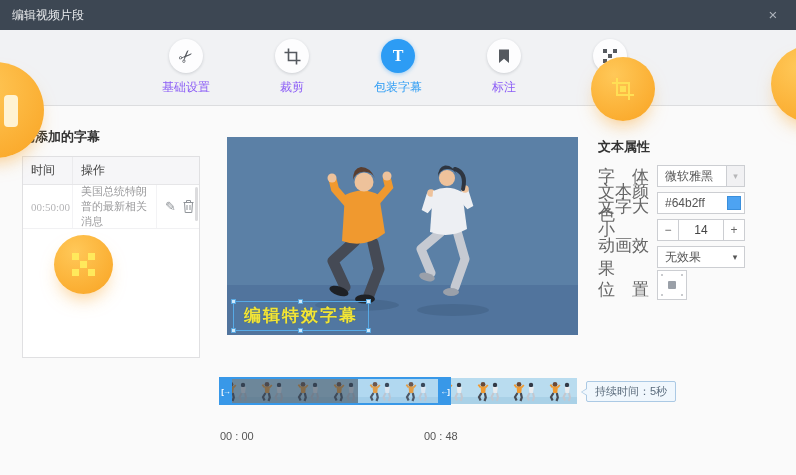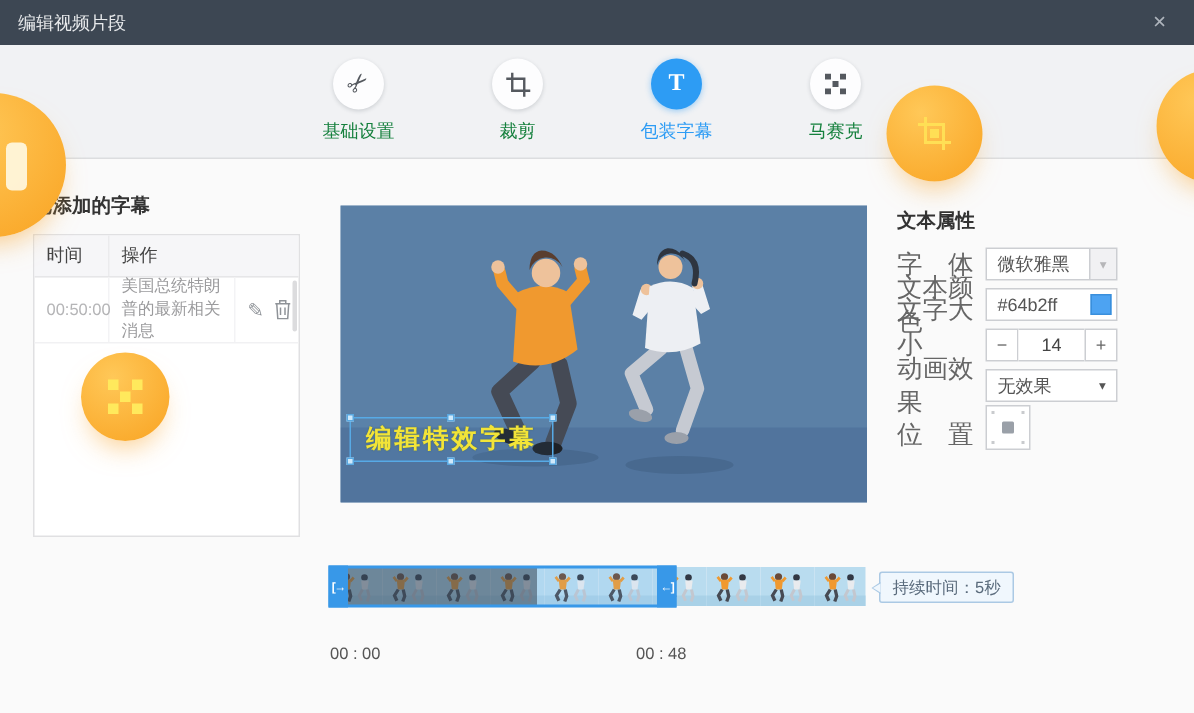--- a/index.html
+++ b/index.html
@@ -15,48 +15,48 @@
                      color:#aeb4bc; font-size:15px; text-align:center; line-height:30px; cursor:pointer; }
 
   
   .toolbar { position:absolute; left:0; top:30px; width:796px; height:76px;
              background:#f1f2f4; border-bottom:1px solid #dcdddf;
              display:flex; justify-content:center; align-items:flex-start; gap:44px; padding-top:9px; }
   .tool { width:62px; display:flex; flex-direction:column; align-items:center; cursor:pointer; }
   .tool .circ { width:34px; height:34px; border-radius:50%; background:#fdfdfe;
                 box-shadow:0 1px 3px rgba(40,50,60,.18); display:flex; align-items:center;
                 justify-content:center; color:#55595f; }
-  .tool .lbl { margin-top:6px; font-size:12px; color:#15803d; white-space:nowrap; }
+  .tool .lbl { margin-top:6px; font-size:12px; color:#8b5cf6; white-space:nowrap; }
   .tool.active .circ { background:#2d9cf4; color:#fff; box-shadow:0 1px 4px rgba(45,156,244,.45); }
   .tool.active .lbl { color:#2d9cf4; }
   .glyph-scissors { font-size:17px; transform:rotate(-45deg); }
   .glyph-T { font-family:"Liberation Serif","DejaVu Serif",serif; font-weight:bold; font-size:16px; }
 
   
   .sub-title { position:absolute; left:22px; top:128px; font-size:13px; font-weight:bold; color:#333; }
   .sub-table { position:absolute; left:22px; top:156px; width:178px; height:202px;
                background:#fff; border:1px solid #e0e0e2; font-size:12px; }
   .t-head { display:flex; height:28px; background:#f6f6f8; border-bottom:1px solid #e6e6e8;
             color:#444; align-items:center; }
-  .t-head > div, .t-row > div { padding-left:8px; }
+  .t-head > div, .t-row > div { padding-left:8px;font-family:Liberation Serif, serif; }
   .col-time { width:50px; border-right:1px solid #ebebed; height:100%; display:flex; align-items:center; }
   .col-text { width:84px; border-right:1px solid #ebebed; height:100%; display:flex; align-items:center; }
   .col-ops  { flex:1; height:100%; display:flex; align-items:center; }
   .t-row { display:flex; height:44px; border-bottom:1px solid #f1f1f3; align-items:center; }
   .t-row .col-time { color:#b5b5b7; font-size:11px; border-right:1px solid #f3f3f5; }
   .t-row .col-text { color:#9b9b9d; font-size:11px; line-height:1.35; border-right:1px solid #f3f3f5; }
   .ops { display:flex; gap:7px; align-items:center; }
   .op-btn { color:#8f9398; cursor:pointer; display:flex; align-items:center; }
   .scrollthumb { position:absolute; right:1px; top:30px; width:3px; height:34px;
                  background:#dcdcde; border-radius:2px; }
 
   
   .player { position:absolute; left:227px; top:137px; width:351px; }
   .screen { position:relative; width:351px; height:198px; background:#5b80a6; overflow:hidden; }
-  .subtitle-box { position:absolute; left:6px; bottom:27px; border:1px solid #57aae6;
+  .subtitle-box { position:absolute; left:6px; bottom:4px; border:1px solid #57aae6;
                   background:rgba(90,150,200,.10); padding:2px 10px 3px;text-align:center; }
   .subtitle-text { color:#f2e438; font-size:17px; font-weight:bold; letter-spacing:2px;
                    text-shadow:0 0 1px rgba(60,90,40,.6); white-space:nowrap; }
   .hnd { position:absolute; width:5px; height:5px; background:#cfe9fb; border:1px solid #5aa8e0; }
   .controls { width:351px; height:28px; background:#282828; display:flex; align-items:center; }
   .play { width:30px; height:28px; display:flex; align-items:center; justify-content:center;
           border-right:1px solid #3c3c3c; cursor:pointer; }
   .play-tri { width:0; height:0; border-left:9px solid #fff; border-top:6px solid transparent;
               border-bottom:6px solid transparent; }
   .bar-wrap { flex:1; margin:0 8px 0 10px; position:relative; height:10px; cursor:pointer; }
@@ -150,20 +150,28 @@
           <path d="M4.5,0.5 V12.5 H16.5 M0.5,4.5 H12.5 V16.5" stroke="#55595f" stroke-width="1.6" fill="none"></path>
         </svg>
       </div>
     <div class="lbl">裁剪</div>
   </div>
   <div class="tool active">
     <div class="circ">
         <span class="glyph-T">T</span>
       </div>
     <div class="lbl">包装字幕</div>
+  </div>
+  <div class="tool">
+    <div class="circ">
+        <svg width="12" height="15" viewBox="0 0 12 15">
+          <path d="M1,0.5 H11 V14 L6,9.8 L1,14 Z" fill="#55595f"></path>
+        </svg>
+      </div>
+    <div class="lbl">标注</div>
   </div>
   <div class="tool">
     <div class="circ">
         <svg width="14" height="14" viewBox="0 0 14 14">
           <g fill="#55595f">
             <rect x="0" y="0" width="4" height="4"></rect>
             <rect x="10" y="0" width="4" height="4"></rect>
             <rect x="5" y="5" width="4" height="4"></rect>
             <rect x="0" y="10" width="4" height="4"></rect>
             <rect x="10" y="10" width="4" height="4"></rect>

